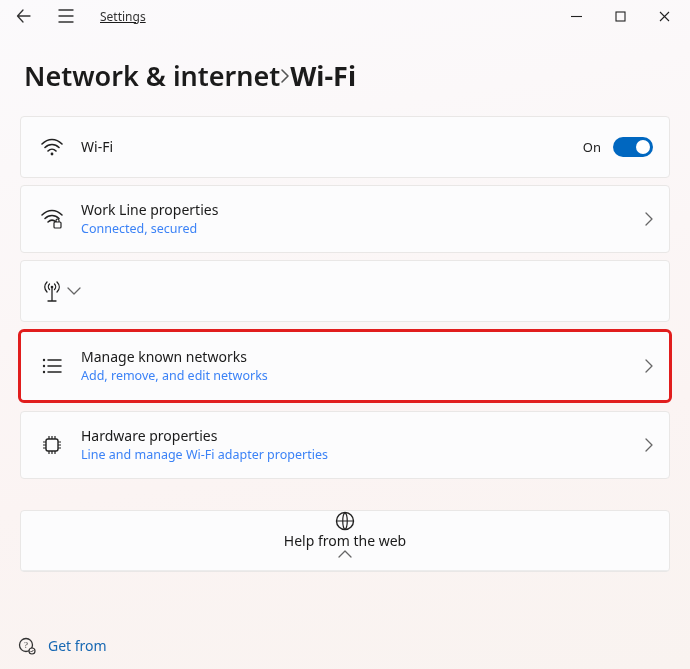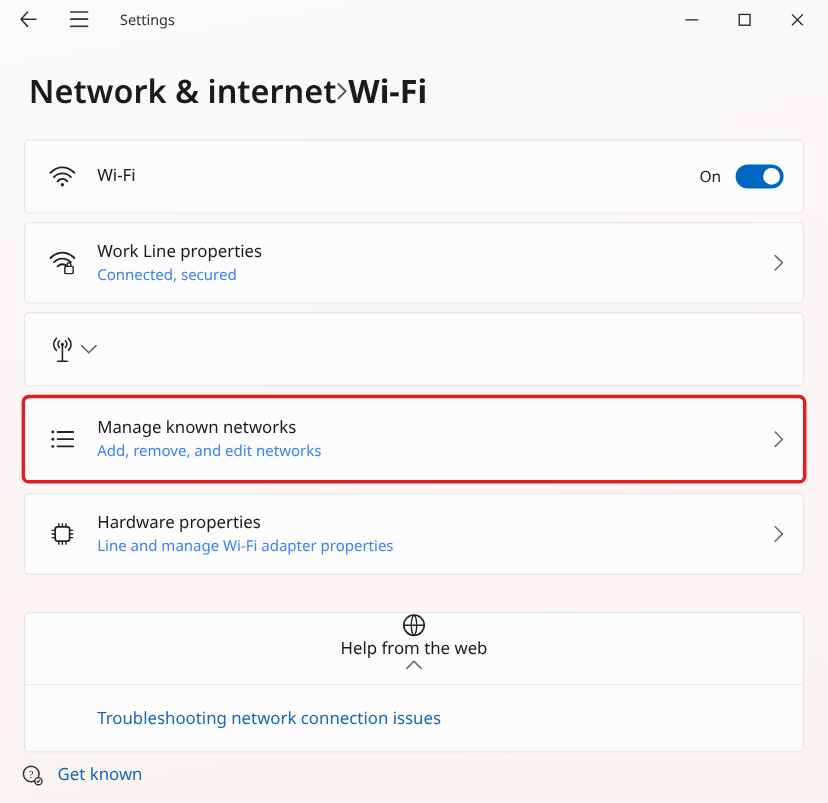--- a/index.html
+++ b/index.html
@@ -12,21 +12,21 @@
     color: #1b1b1b;
     overflow: hidden;
     font-size: 14px;
   }
   .titlebar {
     height: 32px;
     display:flex;
     align-items:center;
     padding: 0 4px 0 10px;
   }
-  .tb-left { display:flex; align-items:center; gap:10px; }
+  .tb-left { display:flex; align-items:center; gap:10px;text-decoration:underline; }
   .tb-btn { width:36px; height:26px; display:flex; align-items:center; justify-content:center; color:#444; }
   .back-btn { width:28px; }
   .app-title { font-size:12px; color:#333; margin-left:6px; }
   .tb-spacer { flex:1; }
   .win-btn { width:44px; height:30px; display:flex; align-items:center; justify-content:center; color:#222; }
 
   .content {
     padding: 12px 20px 10px 20px;
   }
   .breadcrumb {
@@ -283,30 +283,27 @@
       </div>
       <div class="text-slot">
         <span class="title">Help from the web</span>
       </div>
       <div class="tail">
         <svg width="14" height="8" viewBox="0 0 14 8">
             <path d="M1 7l6-6 6 6" stroke="#666" stroke-width="1.3" fill="none" stroke-linecap="round" stroke-linejoin="round"></path>
           </svg>
       </div>
     </div>
-    <div class="help-body">
-      <span class="help-link">Troubleshooting network connection issues</span>
-    </div>
   </div>
 
 </div>
 
 <div class="footer">
   <span>
     <svg width="18" height="18" viewBox="0 0 18 18">
         <circle cx="8" cy="8" r="6.5" stroke="#333" stroke-width="1.3" fill="none"></circle>
         <text x="8" y="11" text-anchor="middle" font-size="9" fill="#333" font-family="Segoe UI">?</text>
         <circle cx="14" cy="14" r="3" stroke="#333" stroke-width="1.2" fill="#fbf4f3"></circle>
         <path d="M12.5 14l1 1 2-2" stroke="#333" stroke-width="1" fill="none"></path>
       </svg>
   </span>
-  <span class="gh-label">Get known</span>
+  <span class="gh-label">Get from</span>
 </div>
 
 </body></html>

